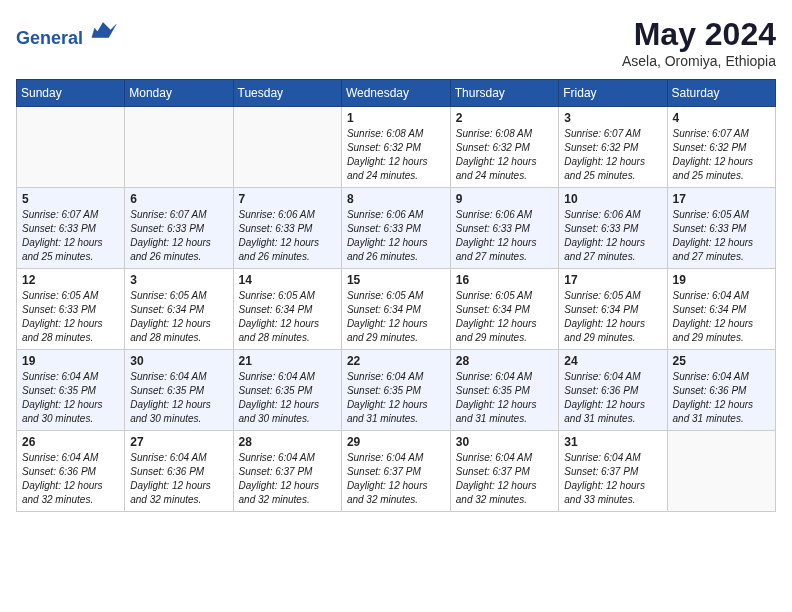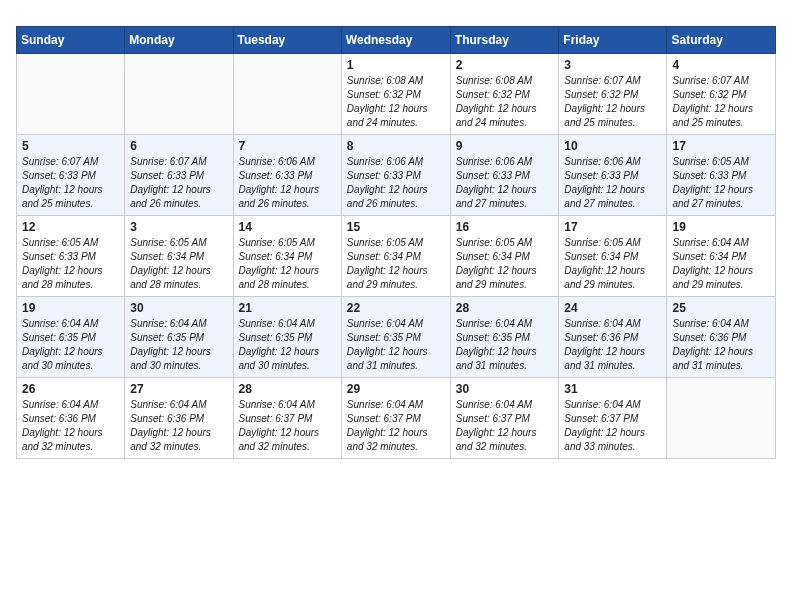--- a/index.html
+++ b/index.html
@@ -48,21 +48,21 @@
     }
     .calendar {
       width: 100%;
       border-collapse: collapse;
       border: 1px solid #ccc;
     }
     .calendar th {
       background: #2255a4;
       color: #fff;
       font-size: 12px;
-      font-weight: bold;
+      font-weight: normal;
       padding: 6px 4px;
       text-align: left;
       border: 1px solid #1a4080;
     }
     .calendar td {
       border: 1px solid #ccc;
       vertical-align: top;
       padding: 4px 5px;
       font-size: 10.5px;
       color: #222;
@@ -88,21 +88,31 @@
       color: #222;
       font-style: italic;
     }
   </style>
 </head>
 <body>
 
 <div class="header">
   <div class="logo">
     <div>
+      <div class="logo-text">
+        <span>General</span>
+        <svg class="logo-icon" viewBox="0 0 30 20">
+          <polygon points="2,18 20,18 28,4 22,10 14,2 8,12 5,8" fill="#2255a4" stroke="#1a4080" stroke-width="0.5"></polygon>
+        </svg>
+      </div>
     </div>
+  </div>
+  <div class="title-section">
+    <div class="month-title">May 2024</div>
+    <div class="location">Asela, Oromiya, Ethiopia</div>
   </div>
 </div>
 
 <table class="calendar">
   <thead>
     <tr>
     <th>Sunday</th>
         <th>Monday</th>
         <th>Tuesday</th>
         <th>Wednesday</th>

